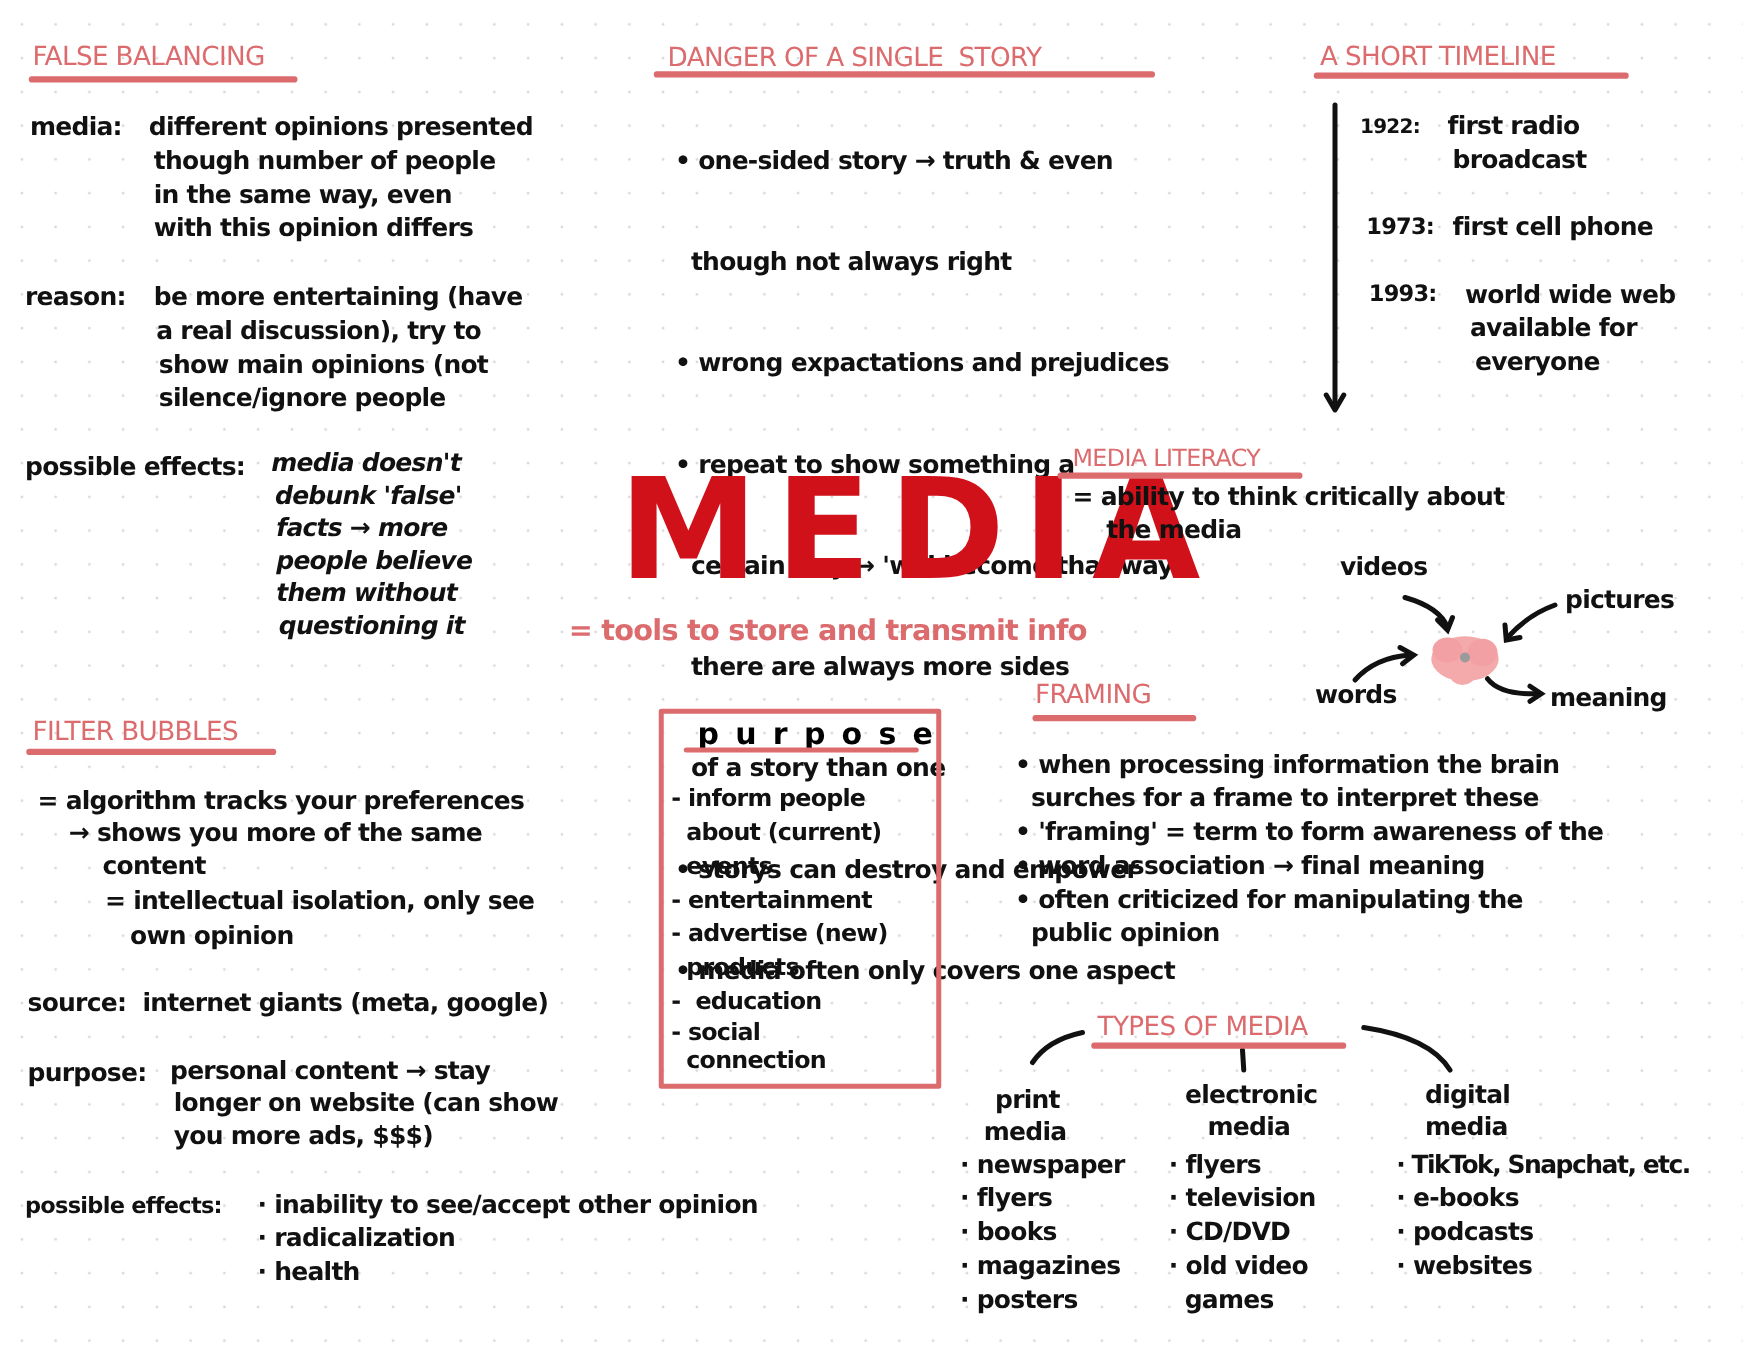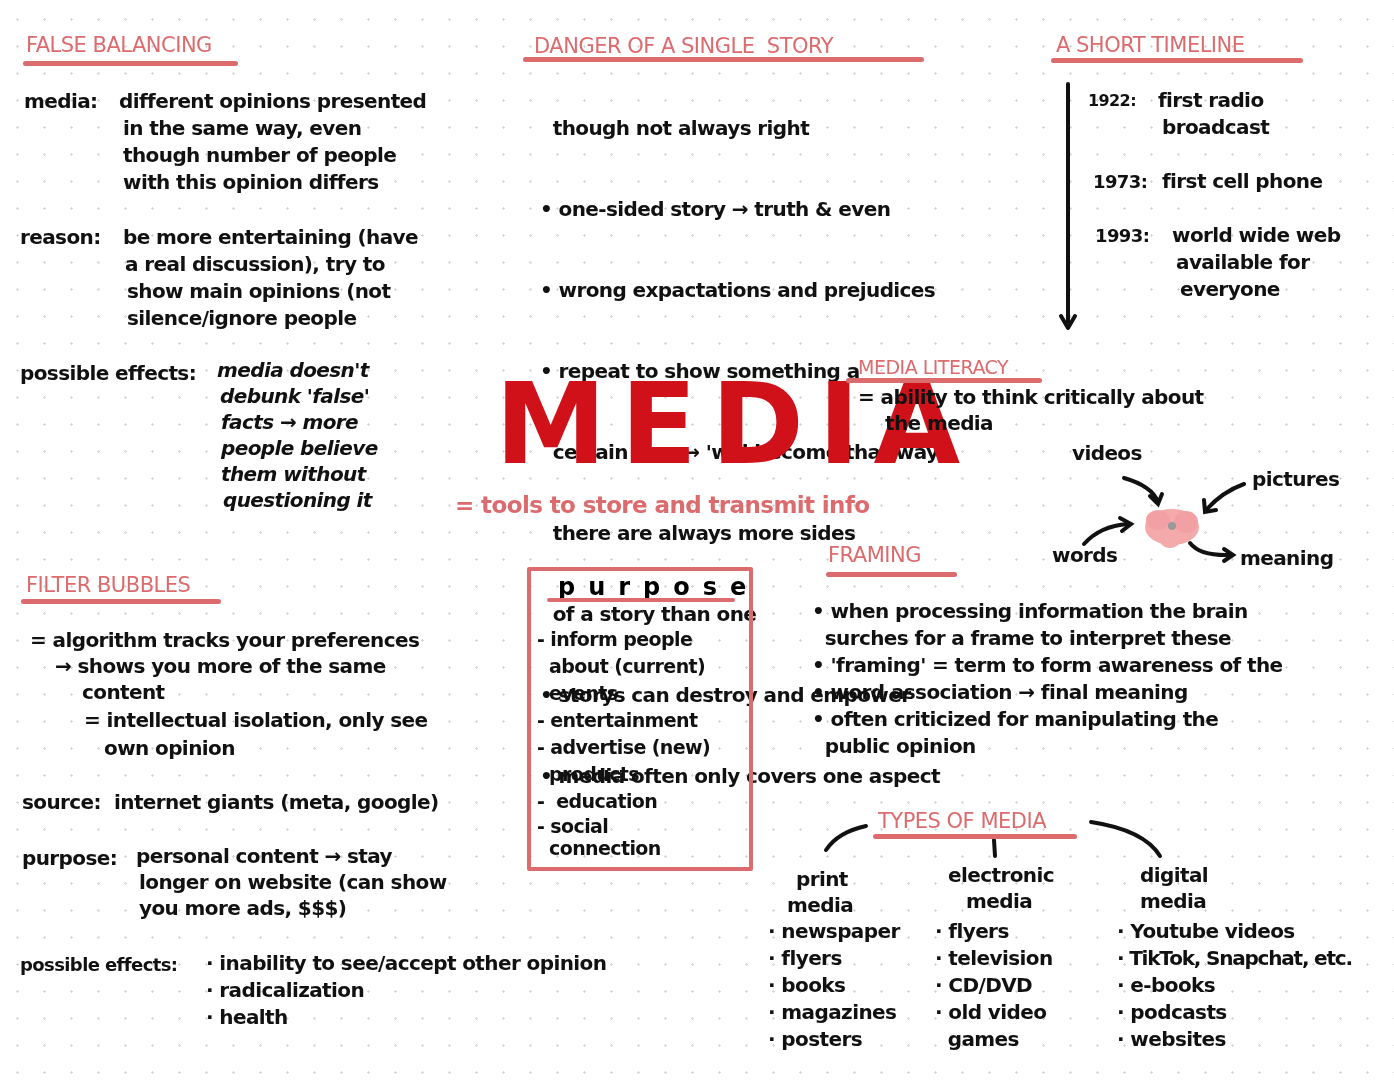--- a/index.html
+++ b/index.html
@@ -66,22 +66,22 @@
     <circle cx="1172" cy="526" r="4" fill="#9a9a9a"></circle>
   </g>
 </svg>
 
 <div class="heading" style="left:26px;top:33px;">FALSE BALANCING</div>
 <div class="uline" style="left:23px;top:61px;width:215px;"></div>
 
 <div class="row" style="left:24px;top:88px;">media:</div>
 <div class="row bullets" style="left:119px;top:88px;">
   <div>different opinions presented</div>
+  <div style="padding-left:4px">though number of people</div>
   <div style="padding-left:4px">in the same way, even</div>
-  <div style="padding-left:4px">though number of people</div>
   <div style="padding-left:4px">with this opinion differs</div>
 </div>
 
 <div class="row" style="left:20px;top:224px;">reason:</div>
 <div class="row bullets" style="left:123px;top:224px;">
   <div>be more entertaining (have</div>
   <div style="padding-left:2px">a real discussion), try to</div>
   <div style="padding-left:4px">show main opinions (not</div>
   <div style="padding-left:4px">silence/ignore people</div>
 </div>
@@ -92,22 +92,22 @@
   <div style="padding-left:3px">debunk 'false'</div>
   <div style="padding-left:4px">facts → more</div>
   <div style="padding-left:4px">people believe</div>
   <div style="padding-left:4px">them without</div>
   <div style="padding-left:6px">questioning it</div>
 </div>
 
 <div class="heading" style="left:534px;top:34px;white-space:pre;">DANGER OF A SINGLE  STORY</div>
 <div class="uline" style="left:523px;top:57px;width:401px;"></div>
 <div class="row bullets" style="left:540px;top:61px;line-height:27px;white-space:pre;">
+  <div style="white-space:pre">• one-sided story → truth &amp; even</div>
   <div style="white-space:pre">  though not always right</div>
-  <div style="white-space:pre">• one-sided story → truth &amp; even</div>
   <div style="white-space:pre">• wrong expactations and prejudices</div>
   <div style="white-space:pre">• repeat to show something a</div>
   <div style="white-space:pre">  certain way → 'will become that way'</div>
   <div style="white-space:pre">  there are always more sides</div>
   <div style="white-space:pre">  of a story than one</div>
   <div style="white-space:pre">• storys can destroy and empower</div>
   <div style="white-space:pre">• media often only covers one aspect</div>
 </div>
 
 <div class="heading" style="left:1056px;top:33px;">A SHORT TIMELINE</div>
@@ -221,18 +221,17 @@
   <div style="white-space:pre">· CD/DVD</div>
   <div style="white-space:pre">· old video</div>
   <div style="white-space:pre">  games</div>
 </div>
 
 <div class="row bullets" style="left:1140px;top:862px;line-height:26px;">
   <div>digital</div>
   <div>media</div>
 </div>
 <div class="row bullets" style="left:1117px;top:918px;line-height:27px;">
-  <div style="white-space:pre">· Youtube videos</div>
   <div style="white-space:pre;letter-spacing:-1.2px;">· TikTok, Snapchat, etc.</div>
   <div style="white-space:pre">· e-books</div>
   <div style="white-space:pre">· podcasts</div>
   <div style="white-space:pre">· websites</div>
 </div>
 
 </body></html>

